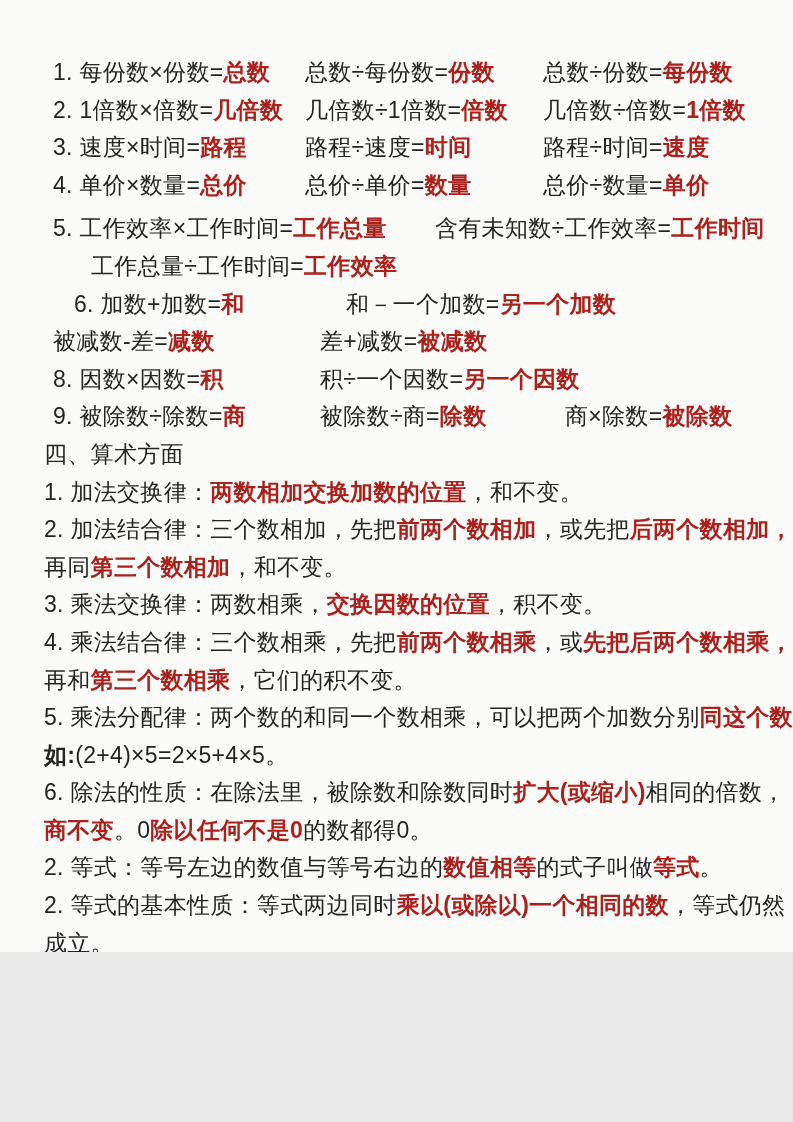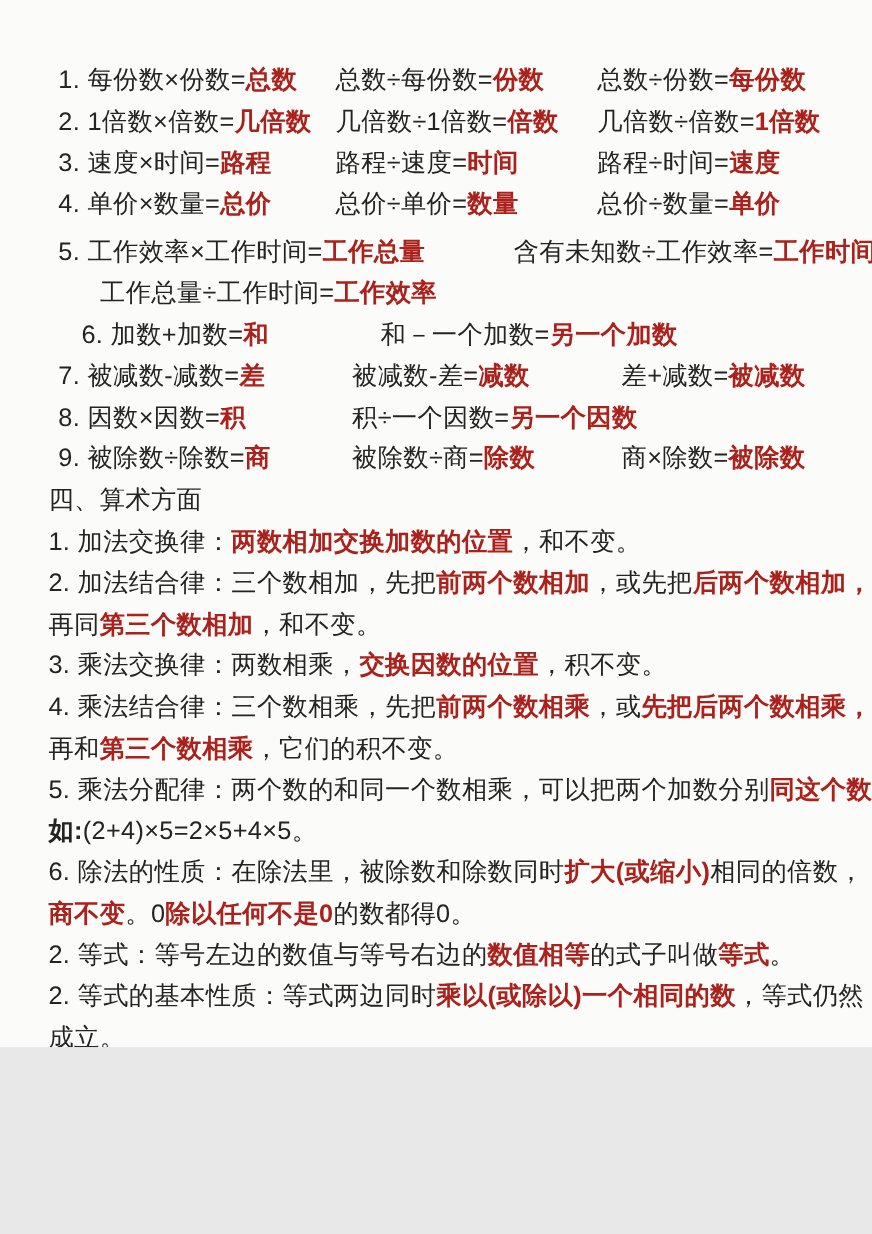--- a/index.html
+++ b/index.html
@@ -20,21 +20,21 @@
     color:var(--ink);
     font-weight:500;
     white-space:nowrap;
     letter-spacing:0.3px;
   }
   .cols{display:grid;margin-left:9px;}
   .g1{grid-template-columns:252px 238px auto;}
   .g2{grid-template-columns:382px auto;}
   .g3{grid-template-columns:272px auto;margin-left:30px;}
   .g4{grid-template-columns:267px 245px auto;}
-  .gap{margin-top:6px;gap:32px;}
+  .gap{margin-top:6px;}
   .indent{margin-left:47px;}
   .heading{font-weight:500;}
   .red{color:var(--red);font-weight:700;}
   .boldblack{font-weight:700;}
   .footer{
     position:absolute;top:1056px;left:0;right:0;
     text-align:center;
     color:#b0b0b0;
     font-size:24px;
     font-weight:400;
@@ -69,21 +69,20 @@
       <div class="line cols g2 gap">
         <span class="cell"><span>5. 工作效率×工作时间=</span><span class="red">工作总量</span></span>
         <span class="cell"><span>含有未知数÷工作效率=</span><span class="red">工作时间</span></span>
       </div>
       <div class="line indent"><span>工作总量÷工作时间=</span><span class="red">工作效率</span></div>
       <div class="line cols g3">
         <span class="cell"><span>6. 加数+加数=</span><span class="red">和</span></span>
         <span class="cell"><span>和－一个加数=</span><span class="red">另一个加数</span></span>
       </div>
       <div class="line cols g4">
-        <span class="cell"><span>7. 被减数-减数=</span><span class="red">差</span></span>
         <span class="cell"><span>被减数-差=</span><span class="red">减数</span></span>
         <span class="cell"><span>差+减数=</span><span class="red">被减数</span></span>
       </div>
       <div class="line cols g4">
         <span class="cell"><span>8. 因数×因数=</span><span class="red">积</span></span>
         <span class="cell"><span>积÷一个因数=</span><span class="red">另一个因数</span></span>
       </div>
       <div class="line cols g4">
         <span class="cell"><span>9. 被除数÷除数=</span><span class="red">商</span></span>
         <span class="cell"><span>被除数÷商=</span><span class="red">除数</span></span>

